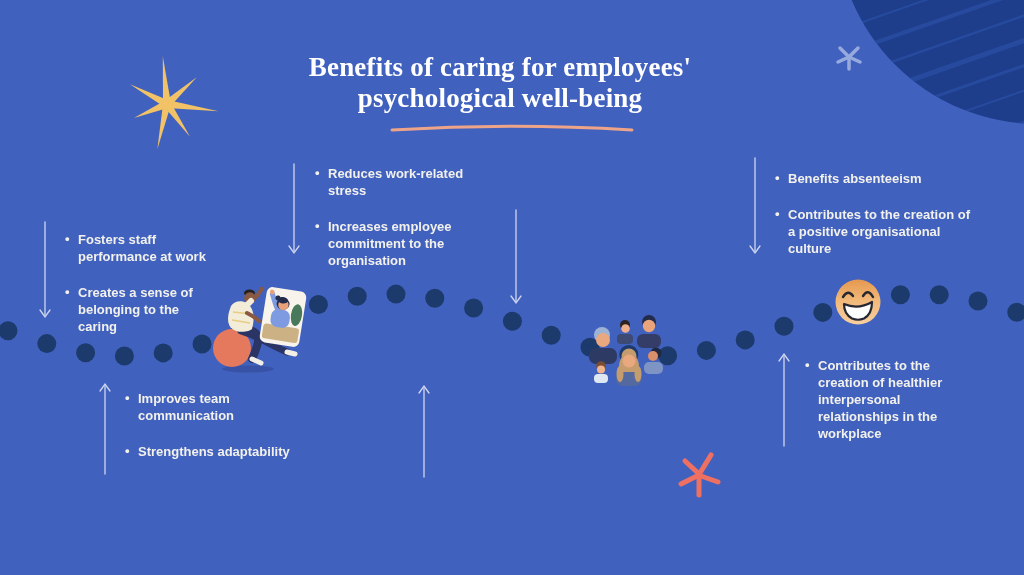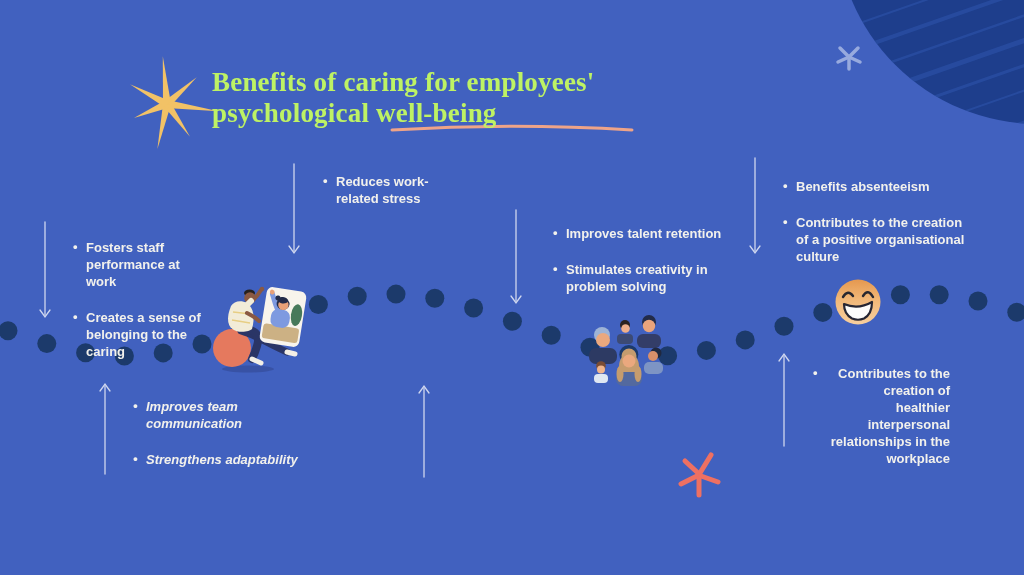--- a/index.html
+++ b/index.html
@@ -1,34 +1,34 @@
 <!DOCTYPE html>
 <html><head>
 <meta charset="utf-8">
 <style>
   html,body{margin:0;padding:0;background:#222;}
   .canvas{position:relative;width:1024px;height:575px;background:#4161bf;overflow:hidden;
           font-family:"Liberation Sans",sans-serif;}
   svg.art{position:absolute;left:0;top:0;width:1024px;height:575px;display:block;}
-  .title{position:absolute;top:67px;left:212px;width:576px;text-align:left;
+  .title{position:absolute;top:52px;left:212px;width:576px;text-align:center;
          font-family:"Liberation Serif",serif;font-weight:700;font-size:27px;line-height:31px;
-         color:#bef264;letter-spacing:.2px;}
+         color:#ffffff;letter-spacing:.2px;}
   .title span{display:block;white-space:nowrap;}
   .group{position:absolute;color:#f2f1ec;font-size:13px;line-height:17px;font-weight:700;}
-  .group ul{list-style:none;margin:8px;padding:0;}
+  .group ul{list-style:none;margin:0;padding:0;}
   .group li{position:relative;margin-bottom:19px;}
   .group li:last-child{margin-bottom:0;}
   .group li::before{content:"\2022";position:absolute;left:-13px;top:-1px;}
   .g1{left:78px;top:231px;width:136px;}
   .g2{left:328px;top:165px;width:146px;}
   .g3{left:558px;top:217px;width:175px;}
   .g4{left:788px;top:170px;width:192px;}
-  .g5{left:138px;top:390px;width:170px;font-style:italic;}
+  .g5{left:138px;top:390px;width:170px;}
   .g6{left:458px;top:390px;width:126px;}
-  .g7{left:818px;top:357px;width:140px;text-align:right;}
+  .g7{left:818px;top:357px;width:140px;}
 </style>
 </head>
 <body>
 
 <div class="canvas">
 
   <svg class="art" viewBox="0 0 1024 575" aria-hidden="true">
     <defs>
       <linearGradient id="faceGrad" x1="0" y1="0" x2="0" y2="1">
         <stop offset="0" stop-color="#e5984f"></stop>
@@ -213,29 +213,24 @@
   <section class="group g1">
     <ul>
       <li><span>Fosters staff performance at work</span></li>
       <li><span>Creates a sense of belonging to the caring</span></li>
     </ul>
   </section>
 
   <section class="group g2">
     <ul>
       <li><span>Reduces work-related stress</span></li>
-    </ul>
-  </section>
-
-  <section class="group g3">
-    <ul>
-      <li><span>Improves talent retention</span></li>
-      <li><span>Stimulates creativity in problem solving</span></li>
-    </ul>
-  </section>
+      <li><span>Increases employee commitment to the organisation</span></li>
+    </ul>
+  </section>
+
 
   <section class="group g4">
     <ul>
       <li><span>Benefits absenteeism</span></li>
       <li><span>Contributes to the creation of a positive organisational culture</span></li>
     </ul>
   </section>
 
   <section class="group g5">
     <ul>

